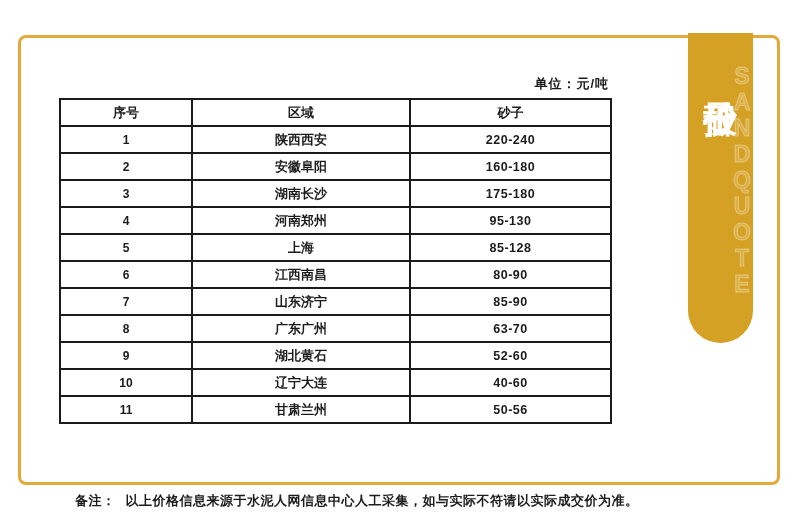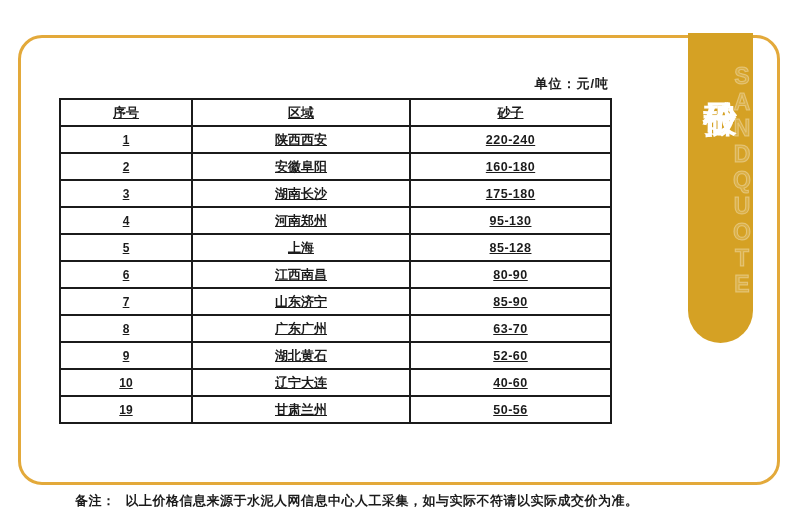--- a/index.html
+++ b/index.html
@@ -2,36 +2,36 @@
 <html><head>
 <meta charset="utf-8">
 <style>
   * { margin:0; padding:0; box-sizing:border-box; }
   html,body { width:800px; height:520px; background:#ffffff; overflow:hidden;
     font-family:"Liberation Sans","DejaVu Sans",sans-serif; }
   .stage { position:relative; width:800px; height:520px; background:#ffffff; }
 
   .card {
     position:absolute; left:18px; top:35px; width:762px; height:450px;
-    border:3px solid #E3A93A; border-radius:24px; background:#ffffff;
+    border:3px solid #E3A93A; border-radius:8px; background:#ffffff;
   }
 
   .unit {
     position:absolute; left:38px; top:37px; width:550px;
     text-align:right; font-size:13px; font-weight:bold; color:#1b1b1b;
     letter-spacing:1px;
   }
 
   table.price {
     position:absolute; left:38px; top:60px; width:551px;
     border-collapse:collapse; table-layout:fixed;
   }
   table.price th, table.price td {
     border:2px solid #1b1b1b; text-align:center; vertical-align:middle;
-    font-size:13px; font-weight:bold; color:#1b1b1b; height:27px; padding:0;text-decoration:underline;
+    font-size:13px; font-weight:bold; color:#1b1b1b; height:27px; padding:0;
   }
   table.price td.num { font-size:12px; }
   table.price td.val { font-size:12.5px; letter-spacing:0.5px;margin-top:33px; }
 
   .note {
     position:absolute; left:54px; top:454px; width:600px;
     font-size:13px; font-weight:bold; color:#1b1b1b; letter-spacing:0.5px;
   }
   .note .note-label { margin-right:10px; }
 
@@ -121,21 +121,21 @@
             <td class="num">9</td>
             <td>湖北黄石</td>
             <td class="val">52-60</td>
           </tr>
           <tr>
             <td class="num">10</td>
             <td>辽宁大连</td>
             <td class="val">40-60</td>
           </tr>
           <tr>
-            <td class="num">19</td>
+            <td class="num">11</td>
             <td>甘肃兰州</td>
             <td class="val">50-56</td>
           </tr>
         </tbody>
     </table>
 
     <div class="note">
       <span class="note-label">备注：</span><span>以上价格信息来源于水泥人网信息中心人工采集，如与实际不符请以实际成交价为准。</span>
     </div>
   </div>

